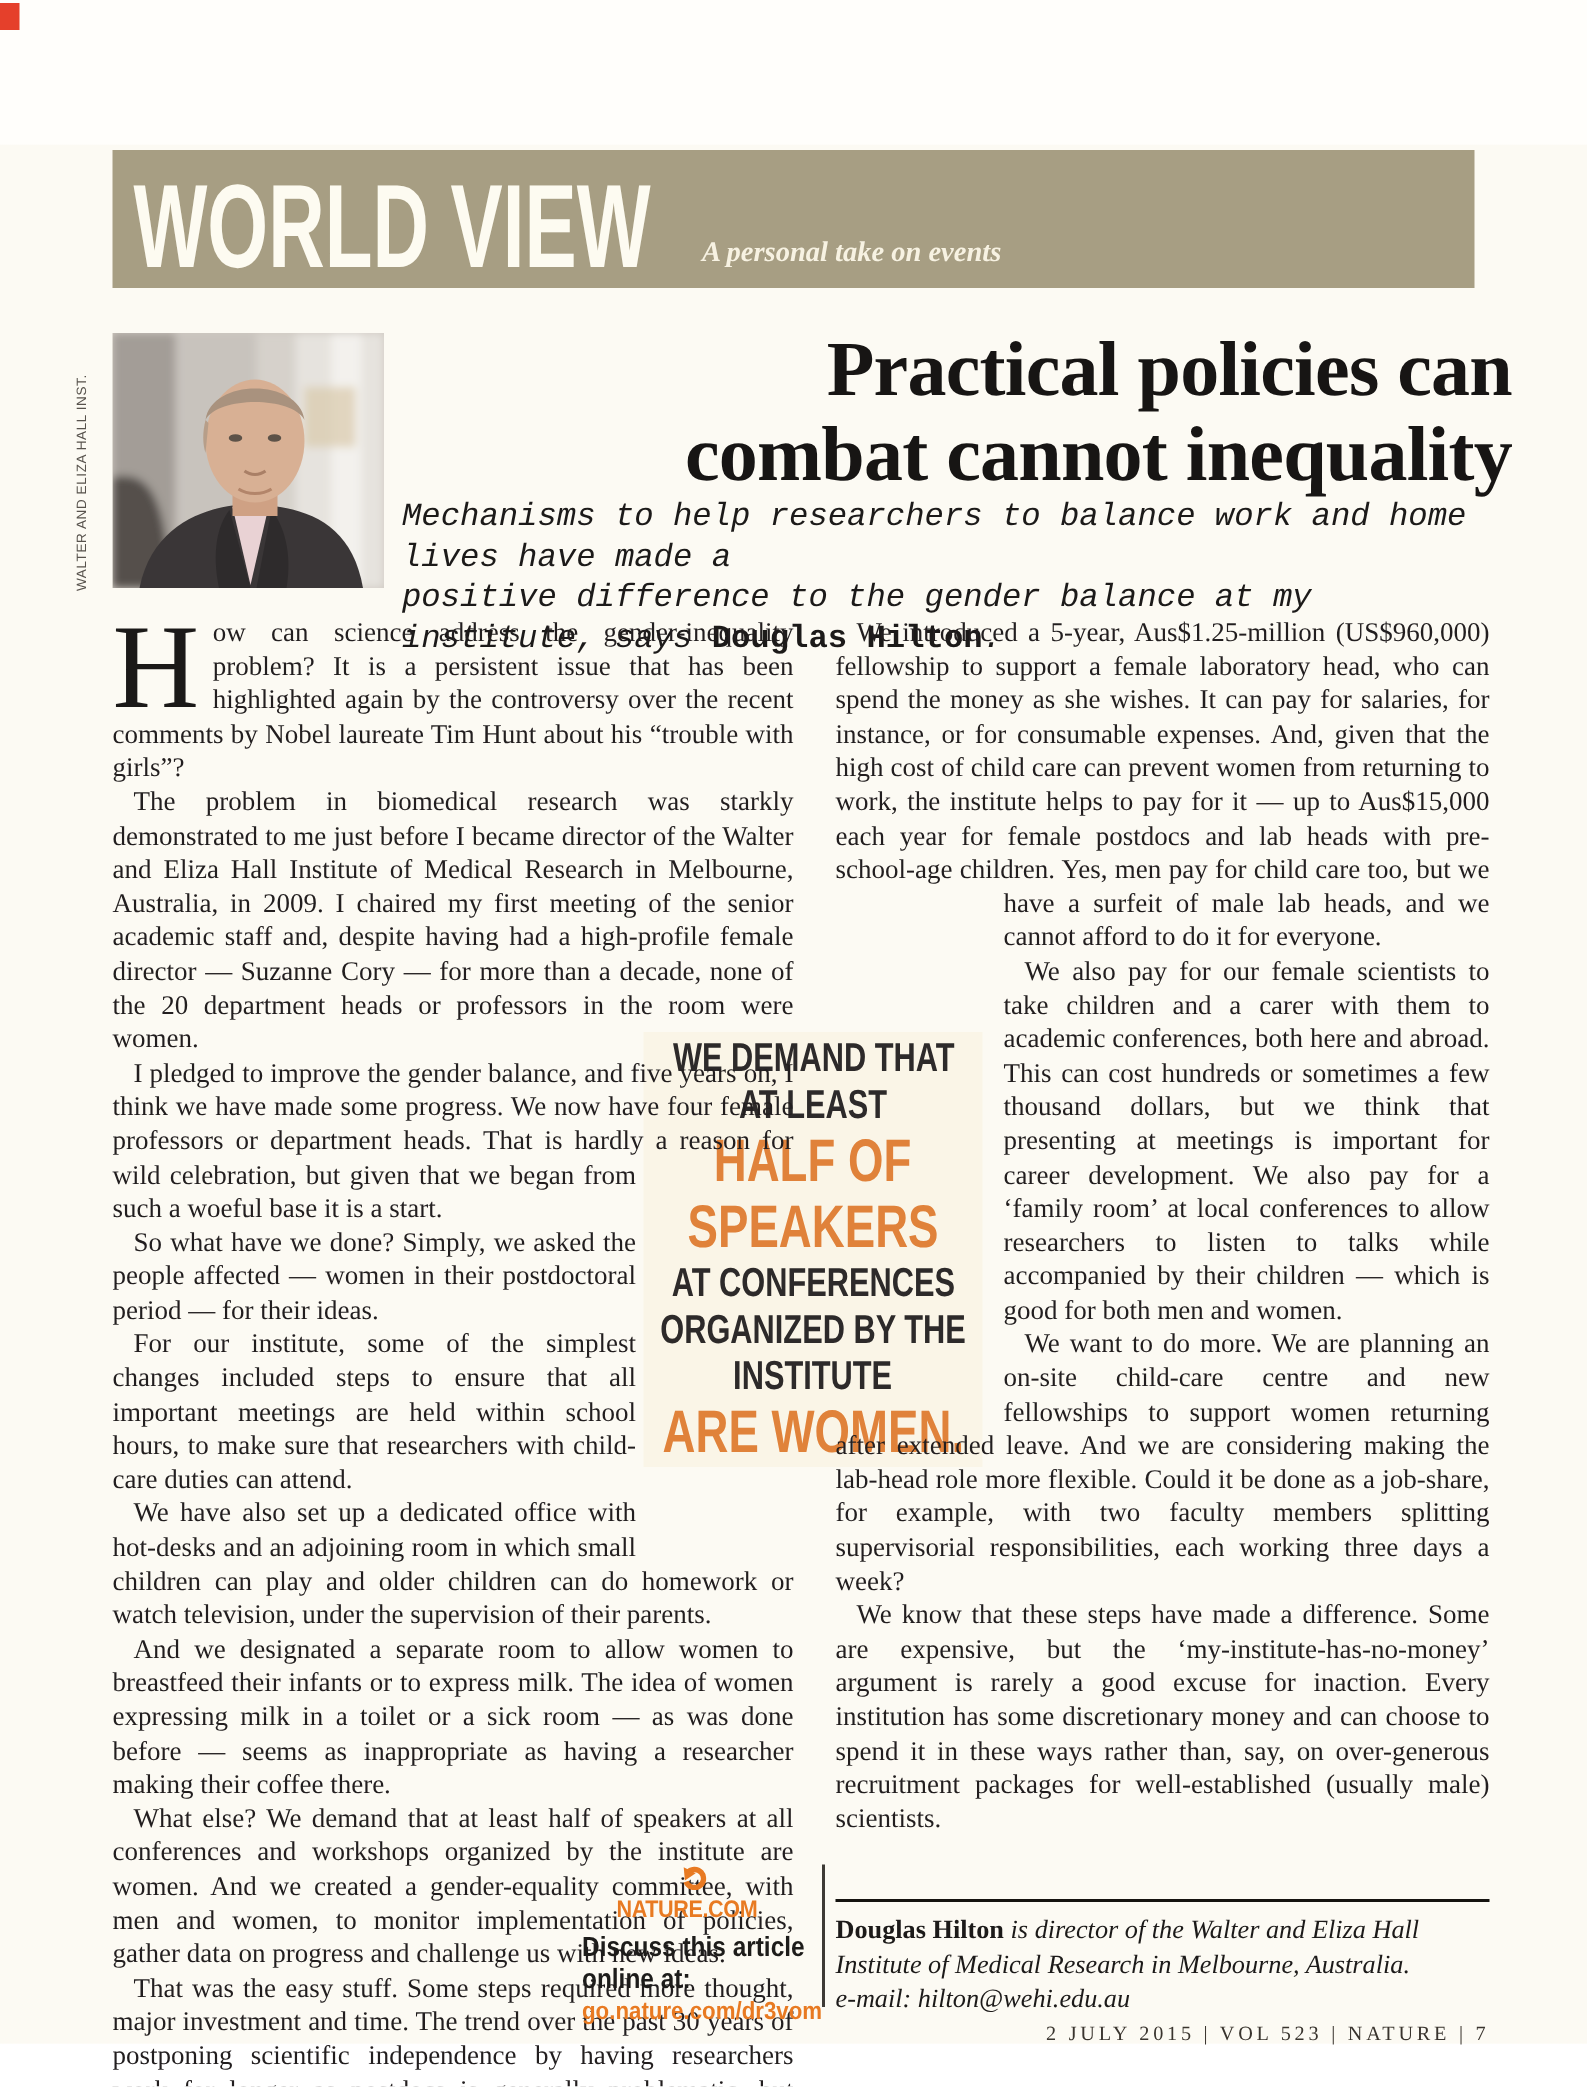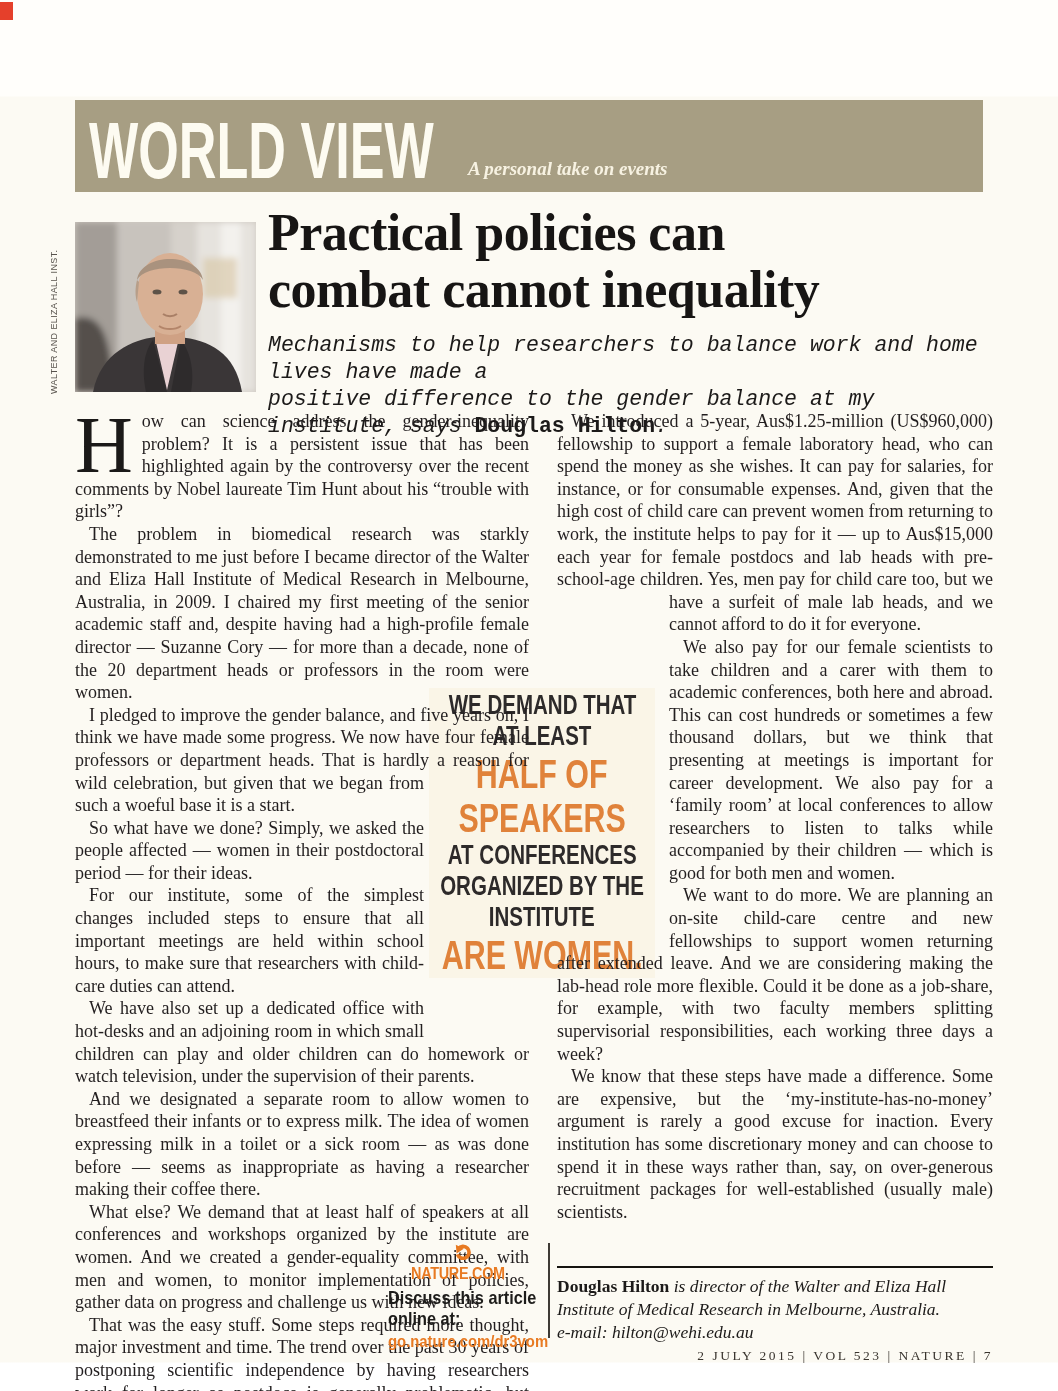--- a/index.html
+++ b/index.html
@@ -18,22 +18,22 @@
     transform:scaleX(0.66);transform-origin:left bottom;white-space:nowrap;}
   .banner-tagline{position:absolute;left:393px;bottom:12px;font-style:italic;font-weight:bold;
     font-size:19px;color:#f7f2e2;font-family:"Liberation Serif",serif;}
 
   
   .photo{left:75px;top:222px;width:181px;height:170px;overflow:hidden;background:#cfc9c2;}
   .photo-credit{left:49px;top:222px;height:172px;writing-mode:vertical-rl;transform:rotate(180deg);
     font-family:"Liberation Sans",sans-serif;font-size:9px;letter-spacing:.4px;color:#57524c;}
 
   
-  .headline{left:268px;top:204px;width:740px;font-weight:bold;font-size:52px;line-height:57px;
-    color:#171514;letter-spacing:-.5px;}
+  .headline{left:268px;top:218px;width:740px;font-weight:bold;font-size:52px;line-height:57px;
+    color:#171514;letter-spacing:-.5px;text-align:right;}
   .standfirst{left:268px;top:332px;width:735px;font-style:italic;font-size:21.5px;line-height:27px;color:#1c1a19;}
   .standfirst .sf-line1{display:block;}
   .standfirst b{font-style:normal;}
 
   
   .col{top:410px;font-size:18px;line-height:22.6px;text-align:justify;}
   .col p{margin:0;}
   .col p.ind{text-indent:14px;}
   .col-left{left:75px;width:454px;}
   .col-right{left:557px;width:436px;}

